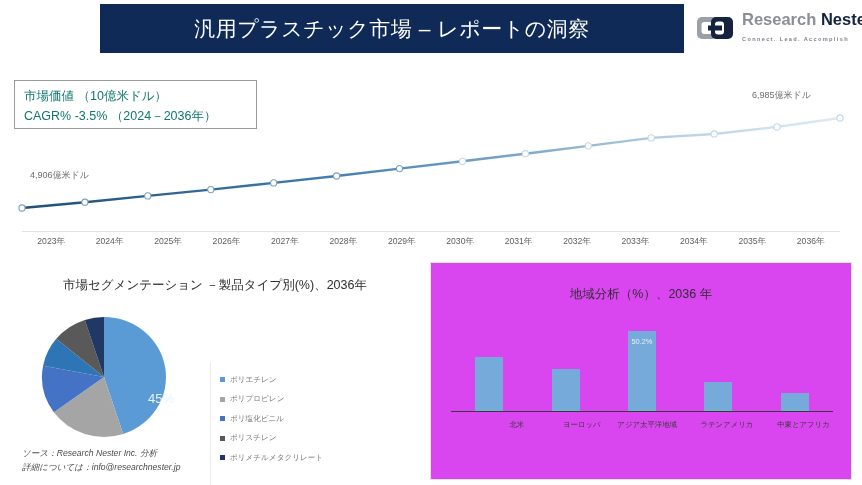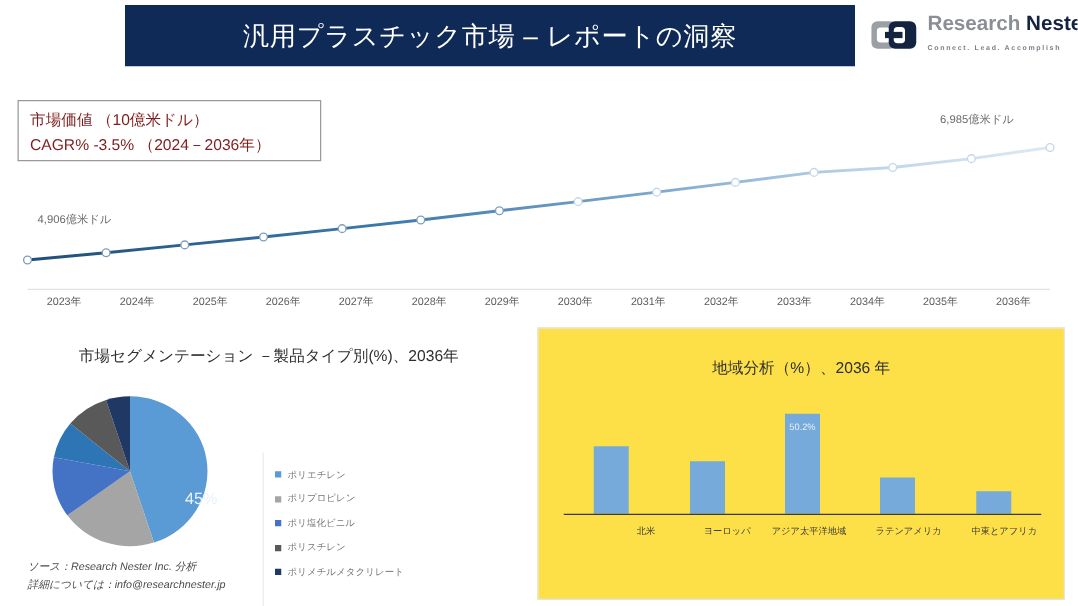--- a/index.html
+++ b/index.html
@@ -38,21 +38,21 @@
     letter-spacing: 1.35px; margin-top: 3px; white-space: nowrap;
   }
 
   
   .value-box {
     position: absolute; left: 14px; top: 80px;
     width: 243px; height: 49px;
     border: 1px solid #9a9a9a; background: #fff;
     padding: 5px 9px 0 9px;
   }
-  .value-line { font-size: 12.5px; color:#7f1d1d; white-space: nowrap; line-height: 20px; font-weight: 500;}
+  .value-line { font-size: 12.5px; color:#0f766e; white-space: nowrap; line-height: 20px; font-weight: 500;}
 
   
   .line-chart { position: absolute; left: 0; top: 60px; width: 862px; height: 175px; }
   .label-left {
     position: absolute; left: 30px; top: 169px;
     font-size: 9px; color:#6b6b6b; white-space: nowrap;
   }
   .label-right {
     position: absolute; left: 752px; top: 89px;
     font-size: 9px; color:#6b6b6b; white-space: nowrap;
@@ -71,21 +71,21 @@
   }
 
   
   .panel-left {
     position: absolute; left: 10px; top: 262px;
     width: 410px; height: 218px; background:#ffffff;
   }
   .panel-right {
     position: absolute; left: 430px; top: 262px;
     width: 422px; height: 218px;
-    background:#fde047; border:1px solid #e4e4e4;
+    background:#d946ef; border:1px solid #e4e4e4;
   }
   .panel-title {
     text-align: center; font-size: 12.5px; color:#2f2f2f;
     padding-top: 14px; line-height: 19px; font-weight: 400;
   }
   .panel-title.right { padding-top: 22px; }
 
   
   .pie-area { position: absolute; left: 0; top: 52px; width: 410px; height: 125px; }
   .pie-svg { position: absolute; left: 30px; top: 0; }

